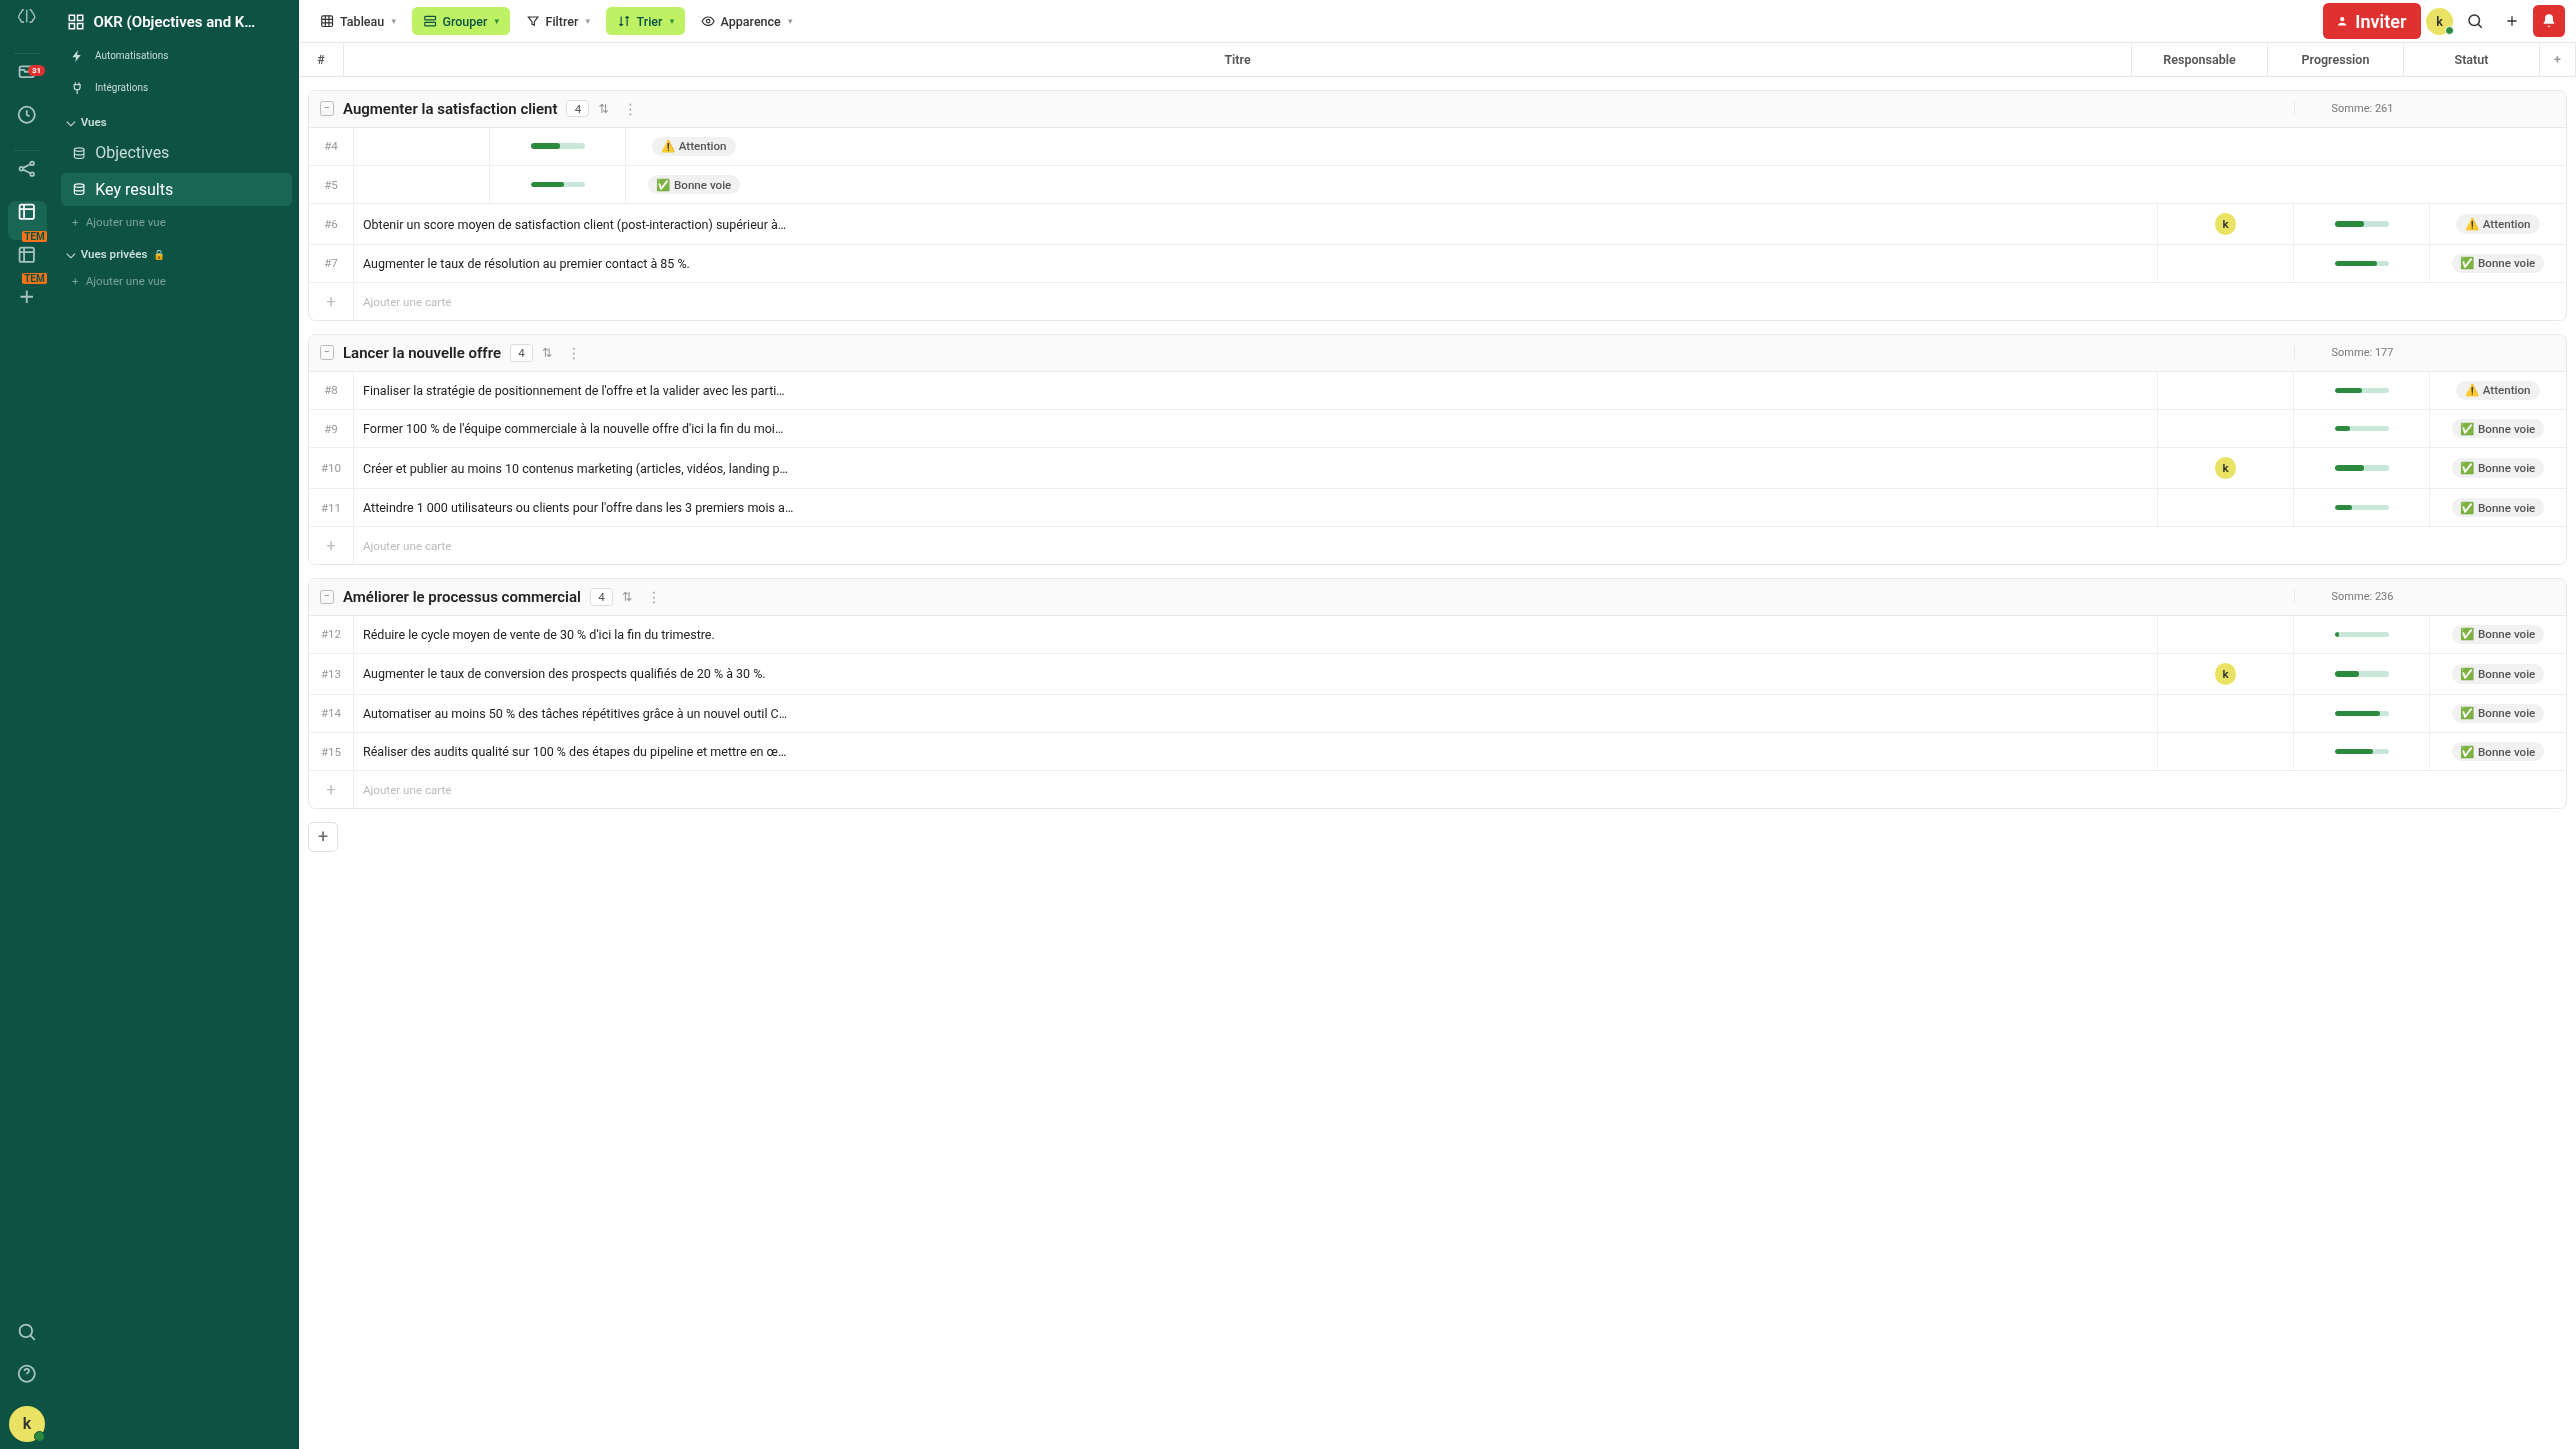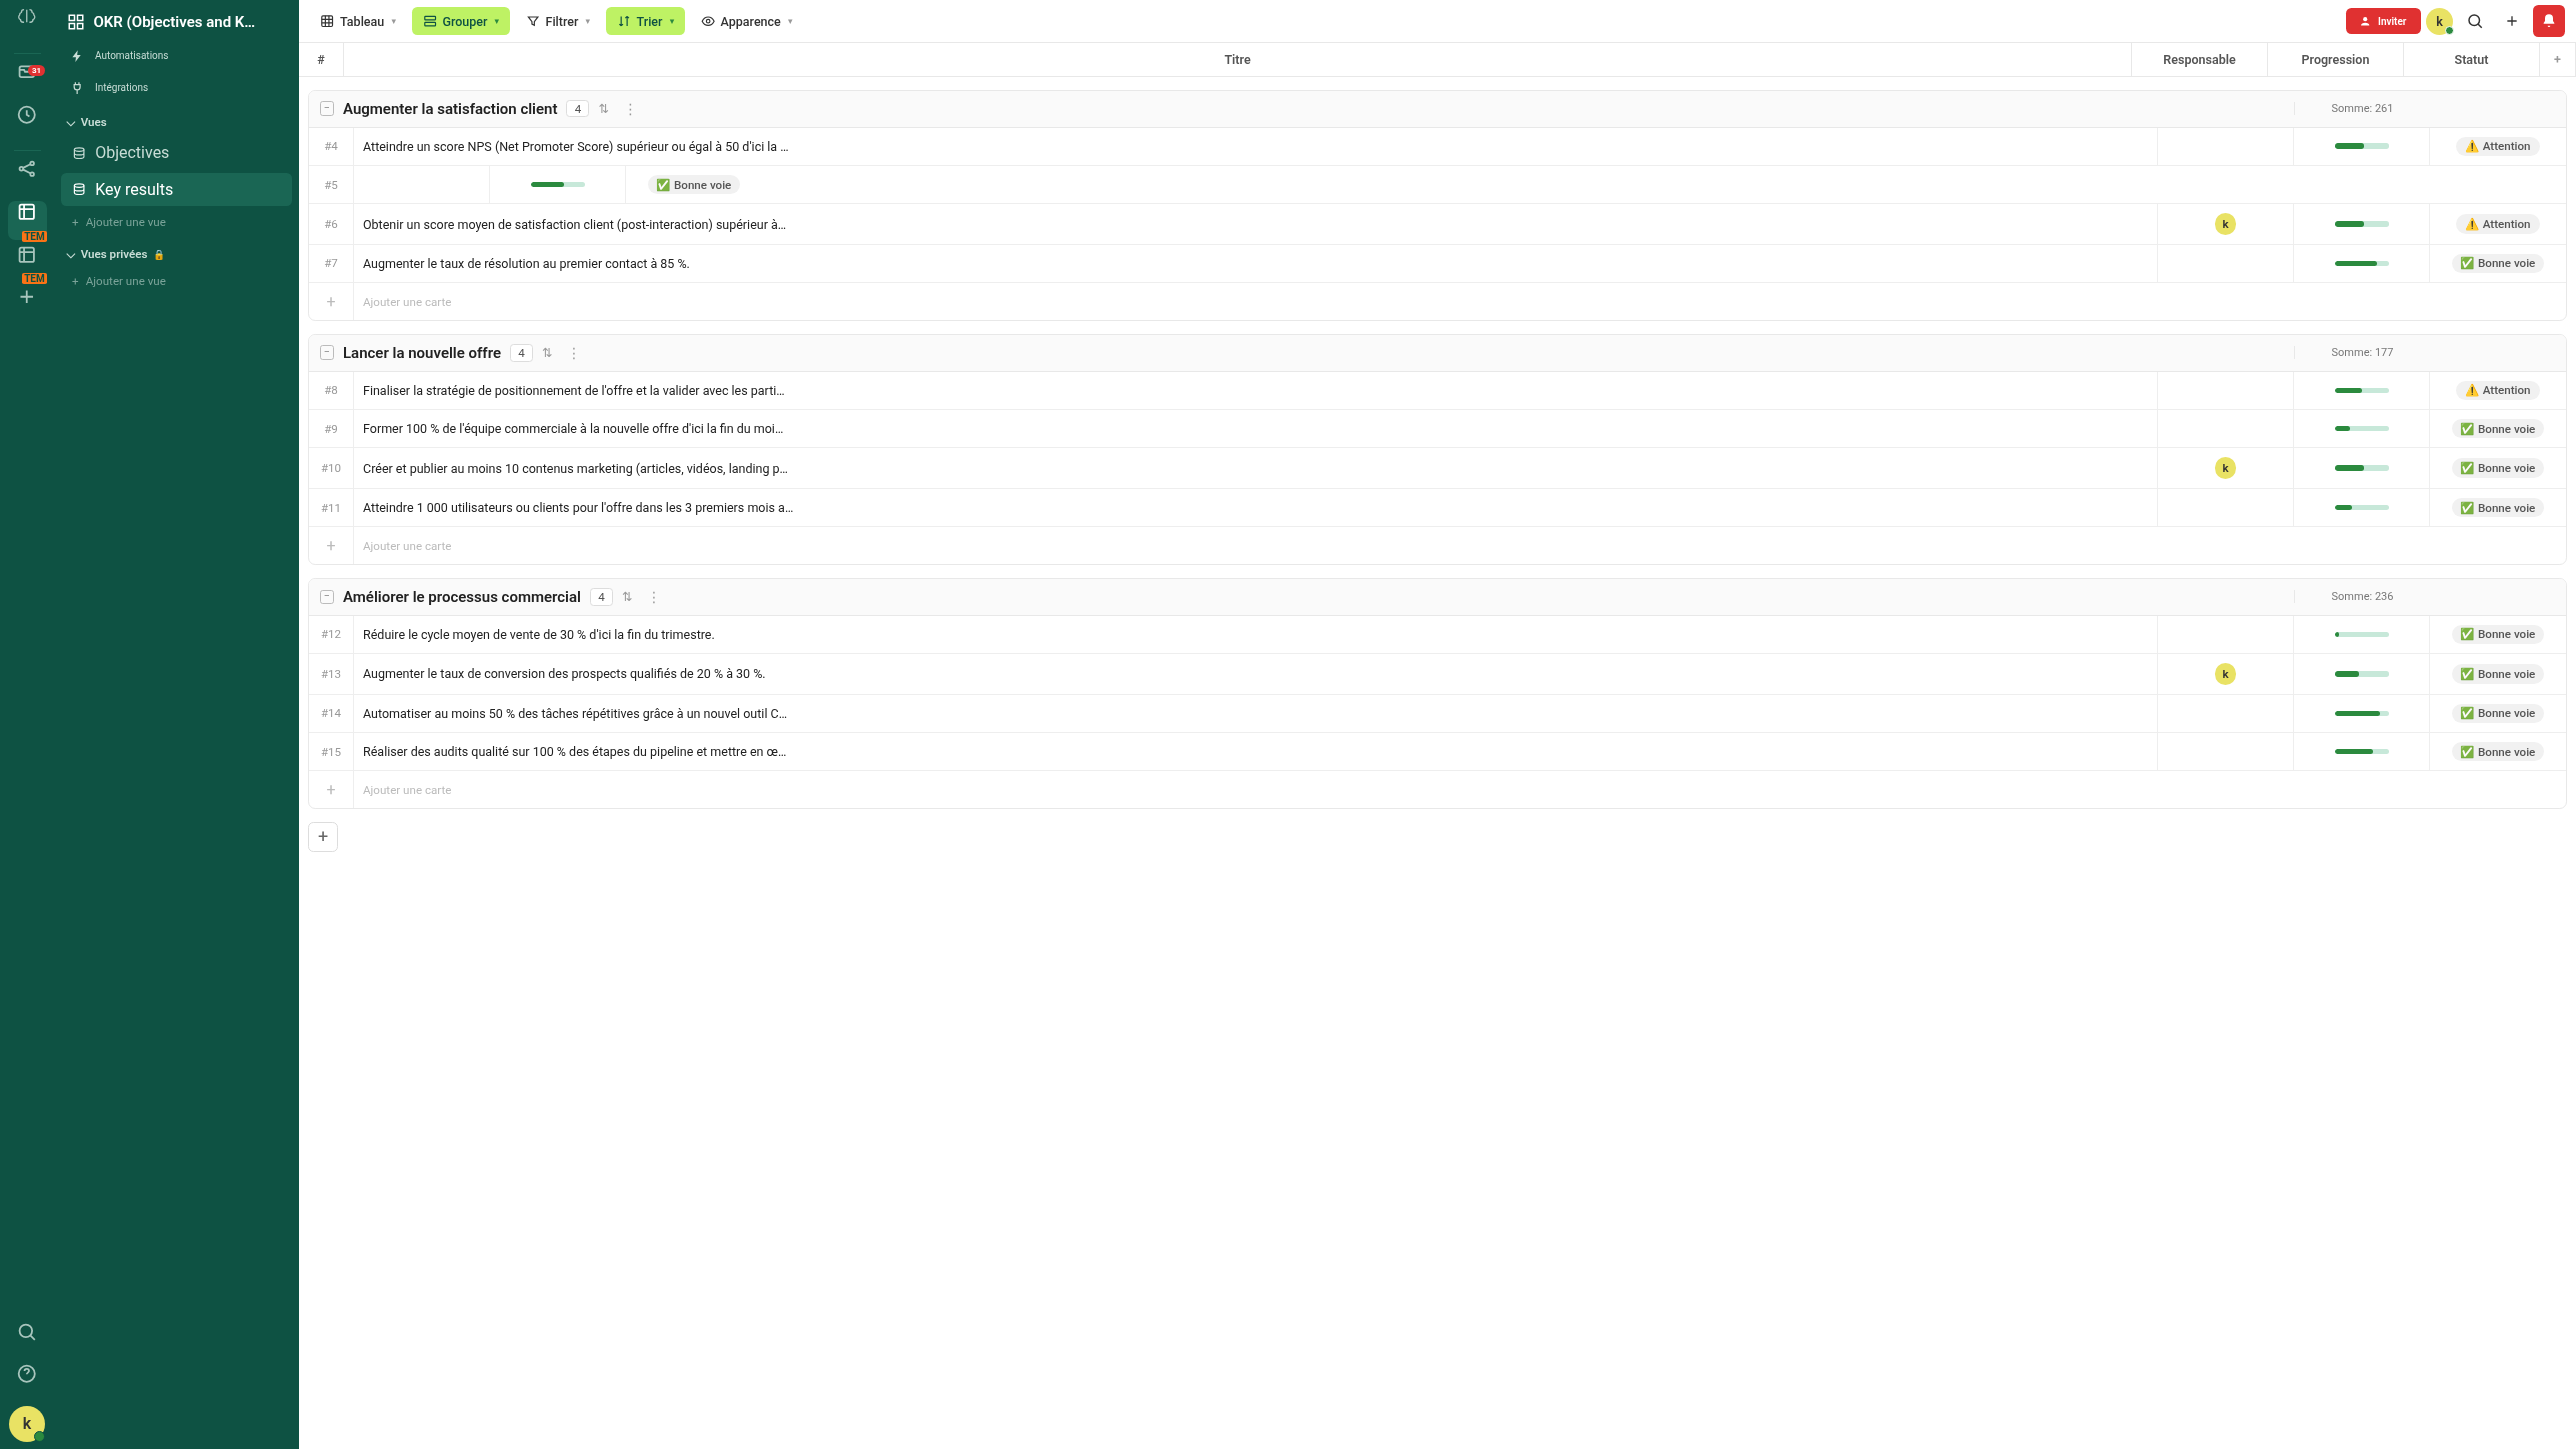--- a/index.html
+++ b/index.html
@@ -25,21 +25,21 @@
 .sb-view svg{width:14.3px;height:14.3px;flex-shrink:0}
 .sb-add{display:flex;align-items:center;gap:7.2px;padding:7.2px 18px;font-size:11.6px;color:#7ba399;cursor:pointer}
 .main{flex:1;display:flex;flex-direction:column;overflow:hidden}
 .topbar{height:43px;border-bottom:0.9px solid #e8e8e8;display:flex;align-items:center;padding:0 10.7px;gap:5.4px}
 .tb-btn{display:flex;align-items:center;gap:5.4px;padding:6.3px 10.7px;border-radius:5.4px;cursor:pointer;font-size:12.5px;font-weight:500;color:#333}
 .tb-btn.green{background:#bef264;color:#0e5243}
 .tb-btn.green .chev{color:#2b8a3e}
 .tb-btn svg{width:14.3px;height:14.3px}
 .chev{font-size:9px;margin-left:1.8px;color:#999}
 .tb-spacer{flex:1}
-.tb-invite{background:#e03131;color:#fff;padding:7.2px 14.3px;border-radius:5.4px;font-weight:600;font-size:10px;display:flex;align-items:center;gap:5.4px;cursor:pointer}
+.tb-invite{background:#e03131;color:#fff;padding:7.2px 14.3px;border-radius:5.4px;font-weight:600;font-size:18px;display:flex;align-items:center;gap:5.4px;cursor:pointer}
 .tb-avatar{width:27px;height:27px;border-radius:50%;background:#e9e264;display:flex;align-items:center;justify-content:center;font-weight:600;color:#333;position:relative;cursor:pointer}
 .tb-avatar::after{content:"";position:absolute;bottom:-0.9px;right:-0.9px;width:7.2px;height:7.2px;background:#2b8a3e;border:1.3px solid #fff;border-radius:50%}
 .tb-icon{width:32px;height:32px;display:flex;align-items:center;justify-content:center;cursor:pointer;color:#333;border-radius:5.4px}
 .tb-icon.bell{background:#e03131;color:#fff}
 .content{flex:1;overflow:auto;padding:0 0 18px 0}
 .thead{display:flex;border-bottom:0.9px solid #e8e8e8;position:sticky;top:0;background:#fff;z-index:2}
 .th{padding:9px 7.2px;font-size:12.5px;font-weight:600;color:#555;text-align:center;border-right:0.9px solid #e8e8e8}
 .th-num{width:45px}
 .th-title{flex:1;min-width:268px}
 .th-resp{width:136px}
@@ -285,21 +285,20 @@
               <span class="gh-count">4</span>
               <span class="gh-sort">⇅</span>
               <span class="gh-menu">⋮</span>
             </div>
             <div class="gh-cell gh-resp"></div>
             <div class="gh-cell gh-prog">Somme: 261</div>
             <div class="gh-cell gh-stat"></div>
           </div>
           <div class="row">
             <div class="cell c-num">#4</div>
-            <div class="cell c-title">Atteindre un score NPS (Net Promoter Score) supérieur ou égal à 50 d'ici la …</div>
             <div class="cell c-resp"></div>
             <div class="cell c-prog">
               <div class="prog-bar">
                 <div class="prog-fill" style="width:55%"></div>
               </div>
             </div>
             <div class="cell c-stat">
               <span class="status-badge status-attention">⚠️ Attention</span>
             </div>
           </div>

